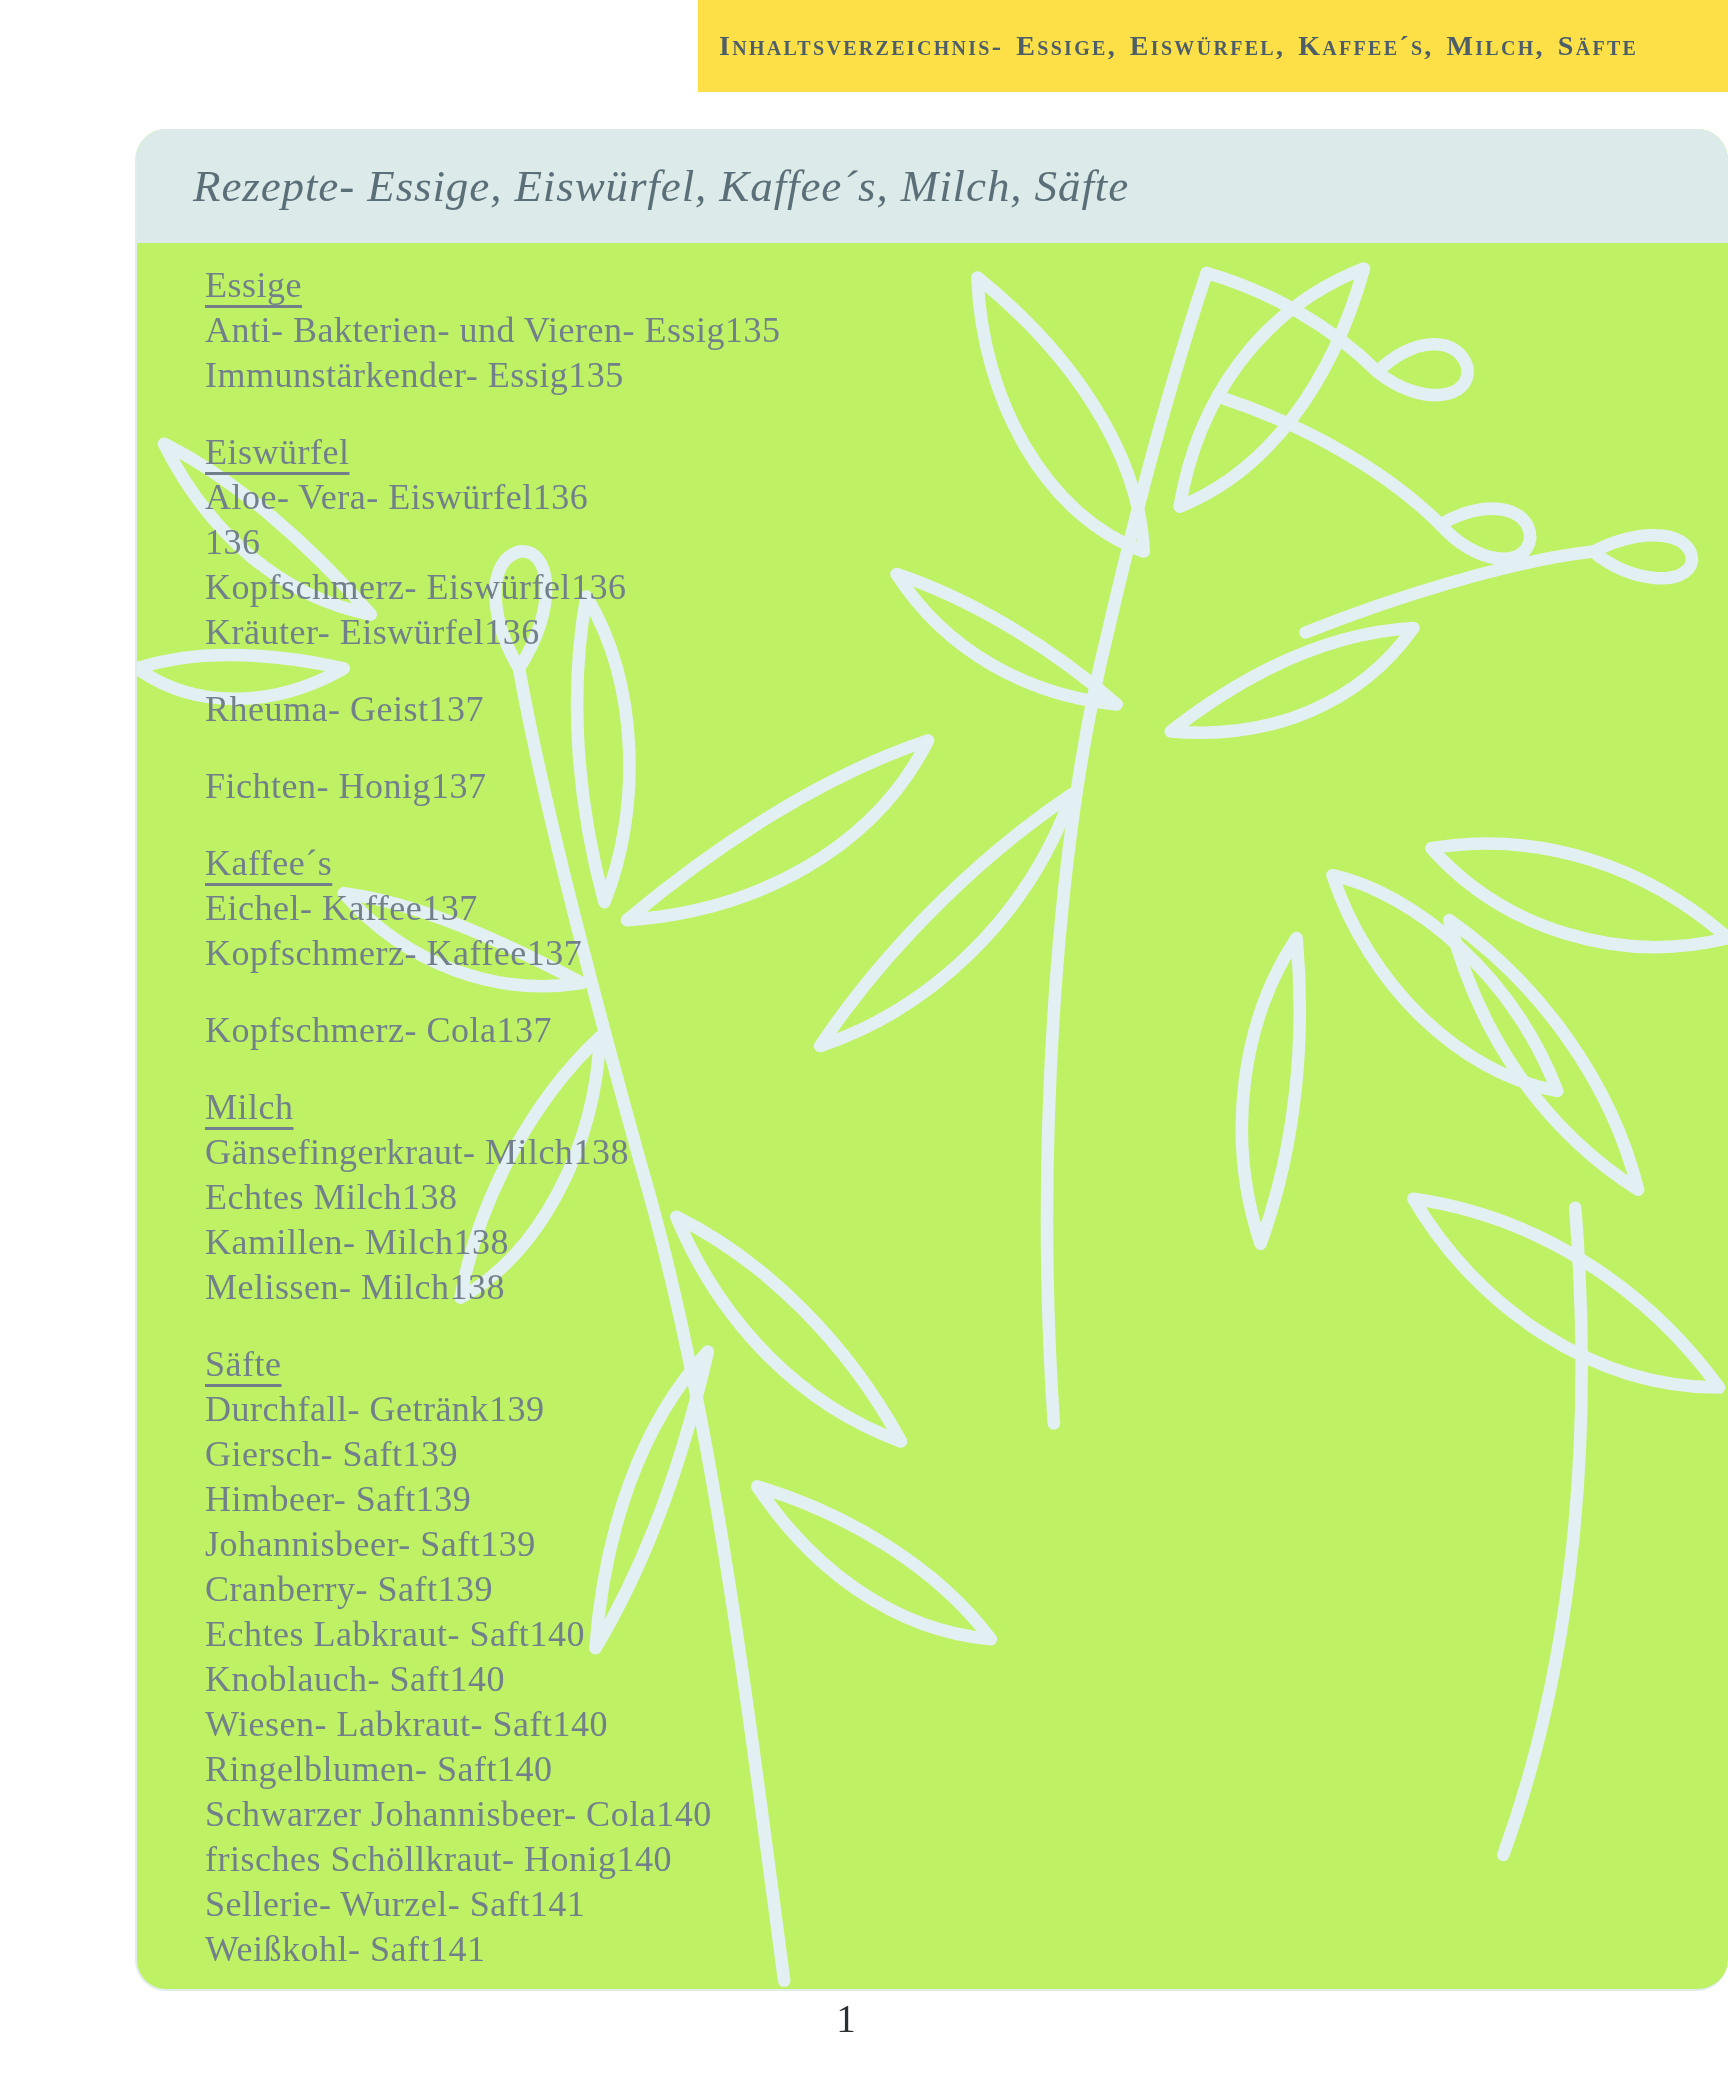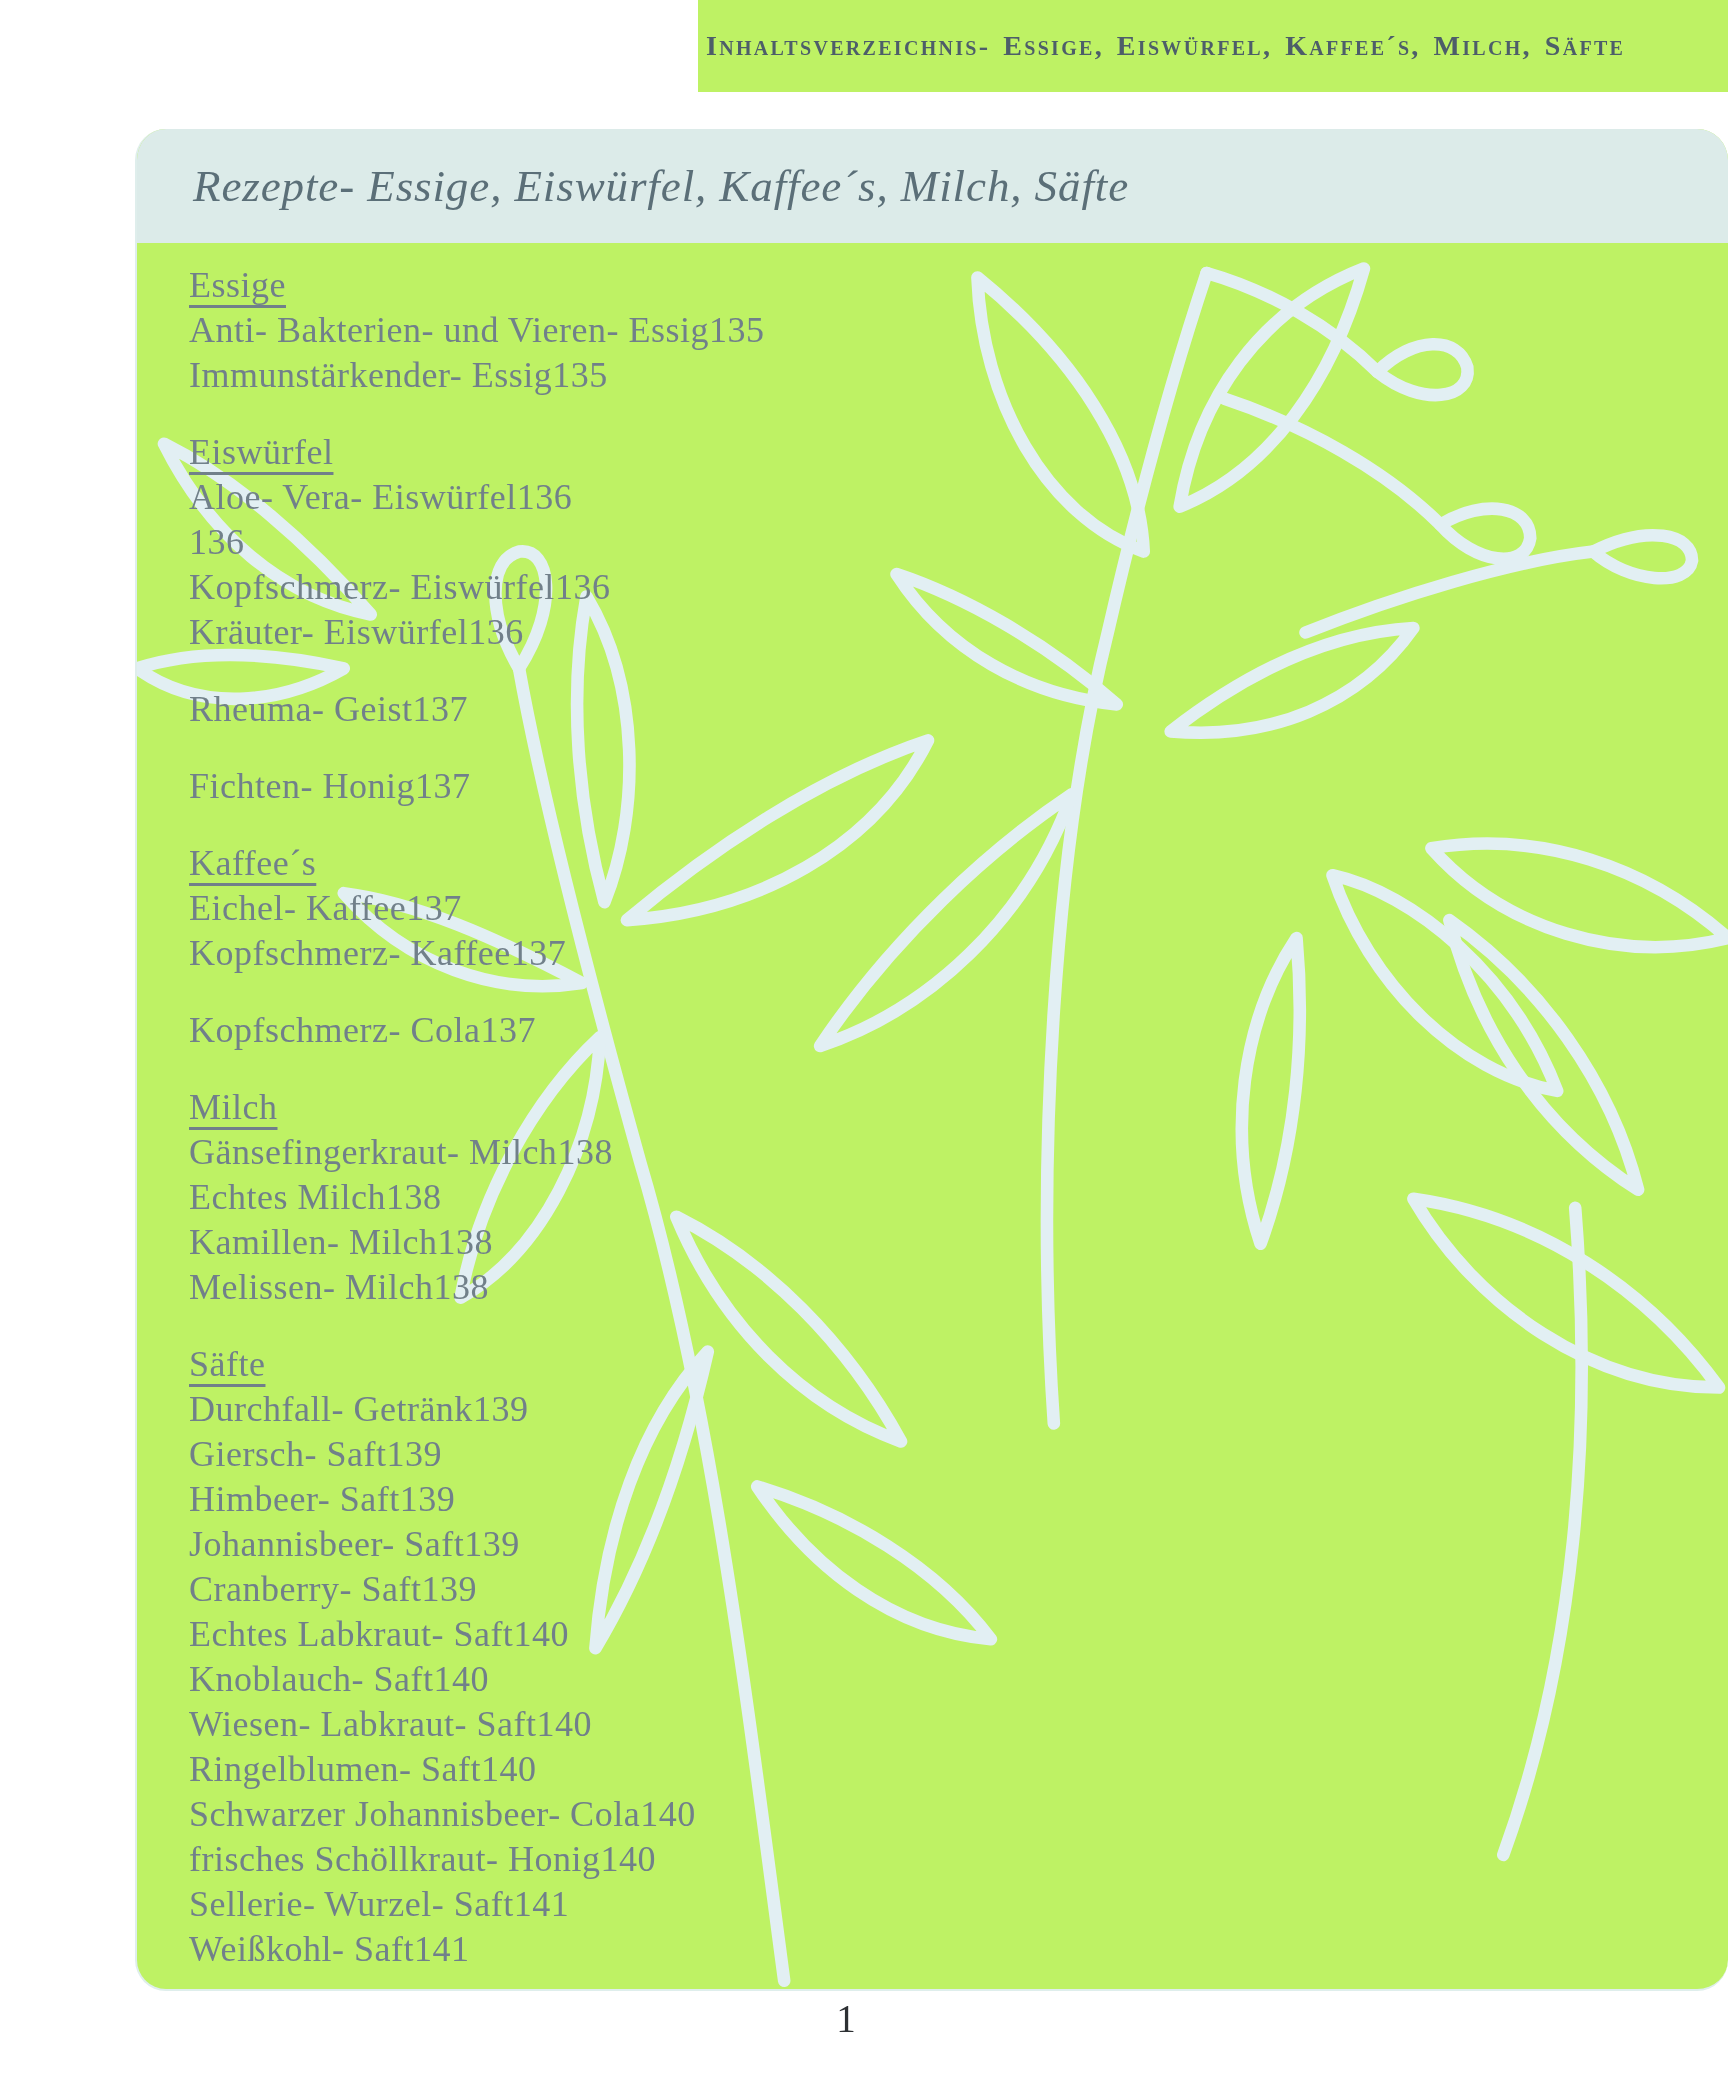--- a/index.html
+++ b/index.html
@@ -7,23 +7,23 @@
     width:1728px;height:2095px;
     background:#ffffff;
     font-family:"Liberation Serif","DejaVu Serif",serif;
     position:relative;overflow:hidden;
   }
   .page{position:absolute;inset:0;}
 
   
   .banner{
     position:absolute;top:0;left:698px;width:1031px;height:92px;
-    background:#bef264;
+    background:#fde047;
     display:flex;align-items:center;
-    padding-left:8px;box-sizing:border-box;
+    padding-left:21px;box-sizing:border-box;
   }
   .banner-text{
     font-variant:small-caps;
     font-size:28px;font-weight:600;
     letter-spacing:2.3px;word-spacing:3.6px;
     color:#4d5e69;
     white-space:nowrap;
   }
 
   
@@ -54,21 +54,21 @@
     letter-spacing:0.9px;
     color:#5b6f78;
     white-space:nowrap;
   }
 
   
   .toc{
     position:absolute;left:0;right:0;top:114px;bottom:0;
     padding:20px 230px 0 52px;box-sizing:border-box;
   }
-  .toc-section{margin-top:32px;}
+  .toc-section{margin-top:32px;margin-left:16px;}
   .toc-section:first-child{margin-top:0;}
   .toc-heading{
     font-size:36px;line-height:45px;color:#71808a;letter-spacing:0.5px;
   }
   .toc-heading span{
     text-decoration:underline;
     text-decoration-thickness:2.7px;
     text-underline-offset:8px;
   }
   .toc-row{

